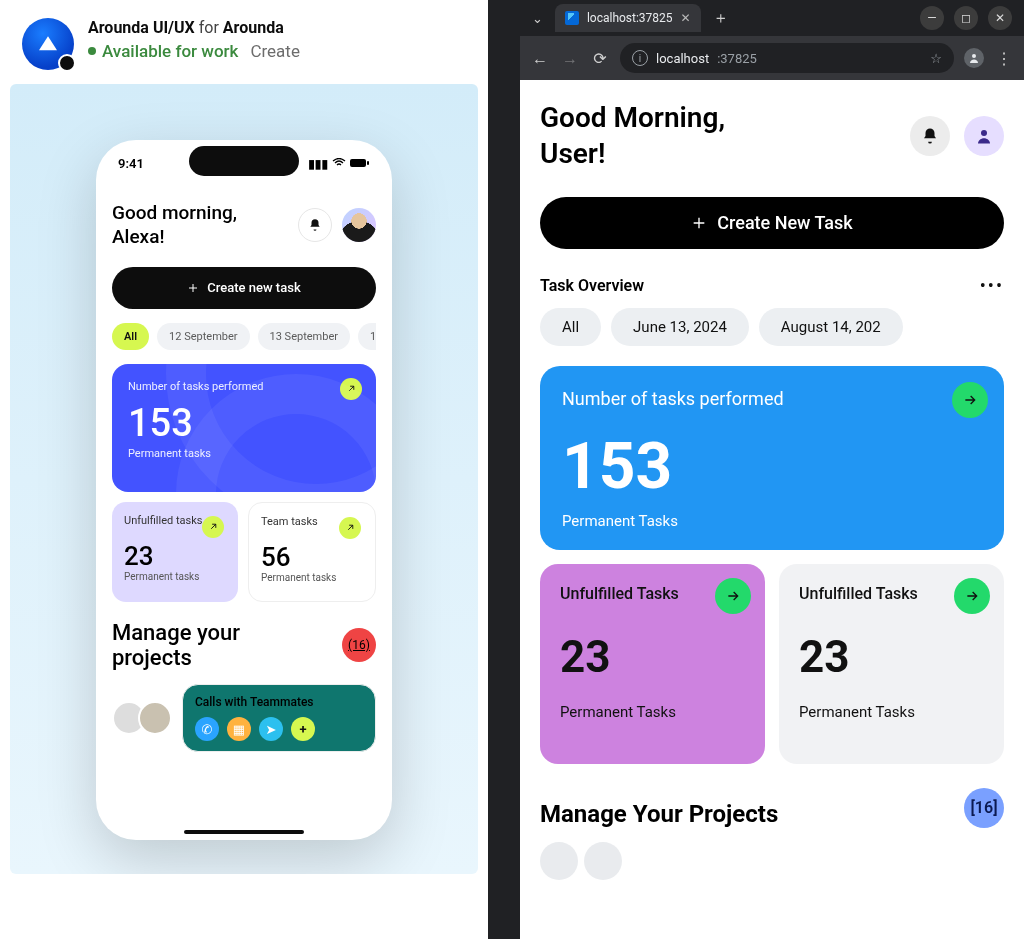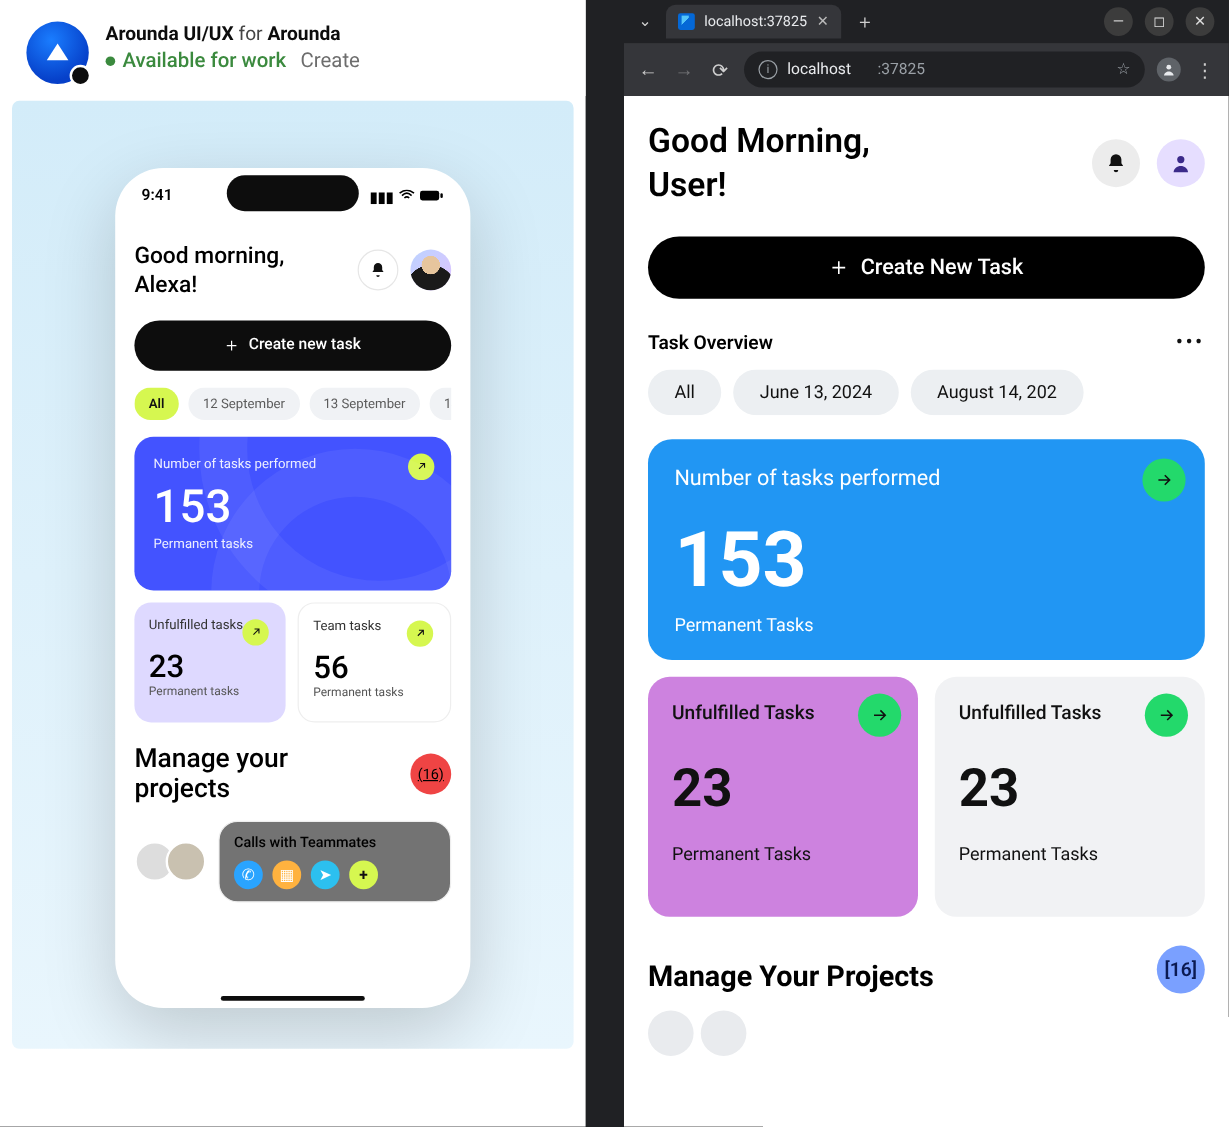--- a/index.html
+++ b/index.html
@@ -153,21 +153,21 @@
     width:34px; height:34px; border-radius:50%; background:#ef4444;
     display:flex; align-items:center; justify-content:center; font-size:12px;text-decoration:underline;
   }
   .proj-row { margin-top:14px; display:flex; gap:10px; align-items:center; }
   .mini-avatars{ display:flex; }
   .mini-avatars span{
     width:34px; height:34px; border-radius:50%; background:#ddd; border:2px solid #fff;
     display:inline-block;
   }
   .calls-card{
-    flex:1; background:#737373; border:1px solid #eee; border-radius:16px;
+    flex:1; background:#0f766e; border:1px solid #eee; border-radius:16px;
     padding:10px 12px; font-size:12px; font-weight:500;
   }
   .calls-icons{ margin-top:8px; display:flex; gap:8px; align-items:center; }
   .calls-icons span{
     width:24px; height:24px; border-radius:50%; display:flex; align-items:center; justify-content:center;
     font-size:13px;
   }
   .ci-blue   { background:#2aa4ff; color:#fff; }
   .ci-orange { background:#ffb23f; color:#fff; }
   .ci-cyan   { background:#2cc0ef; color:#fff; }
@@ -211,21 +211,21 @@
   .tbtn{ color:#cfcfcf; width:20px; text-align:center; }
   .addr {
     flex:1; background:#202124; height:30px; border-radius:15px;
     display:flex; align-items:center; gap:8px; padding:0 12px; color:#cfcfcf; font-size:13px;
   }
   .addr .info{
     width:16px;height:16px;border-radius:50%;border:1.5px solid #9aa0a6;
     display:flex;align-items:center;justify-content:center;font-size:10px;color:#9aa0a6;
   }
   .addr .host{ color:#e8eaed; }
-  .addr .port{ color:#9aa0a6;margin-left:14px; }
+  .addr .port{ color:#9aa0a6; }
   .star{ margin-left:auto; color:#9aa0a6; }
   .prof{ width:20px;height:20px;border-radius:50%;background:#5f6368;display:flex;align-items:center;justify-content:center;color:#e8eaed;font-size:12px; }
 
   .viewport{
     flex:1; background:#fff; overflow:hidden; position:relative;
   }
   .vp-inner{ padding:20px 20px 0 20px; }
   .hdr-row{ display:flex; justify-content:space-between; align-items:center; }
   .hdr-greet{ font-size:28px; font-weight:600; line-height:1.3; }
   .hdr-icons{ display:flex; gap:14px; }

